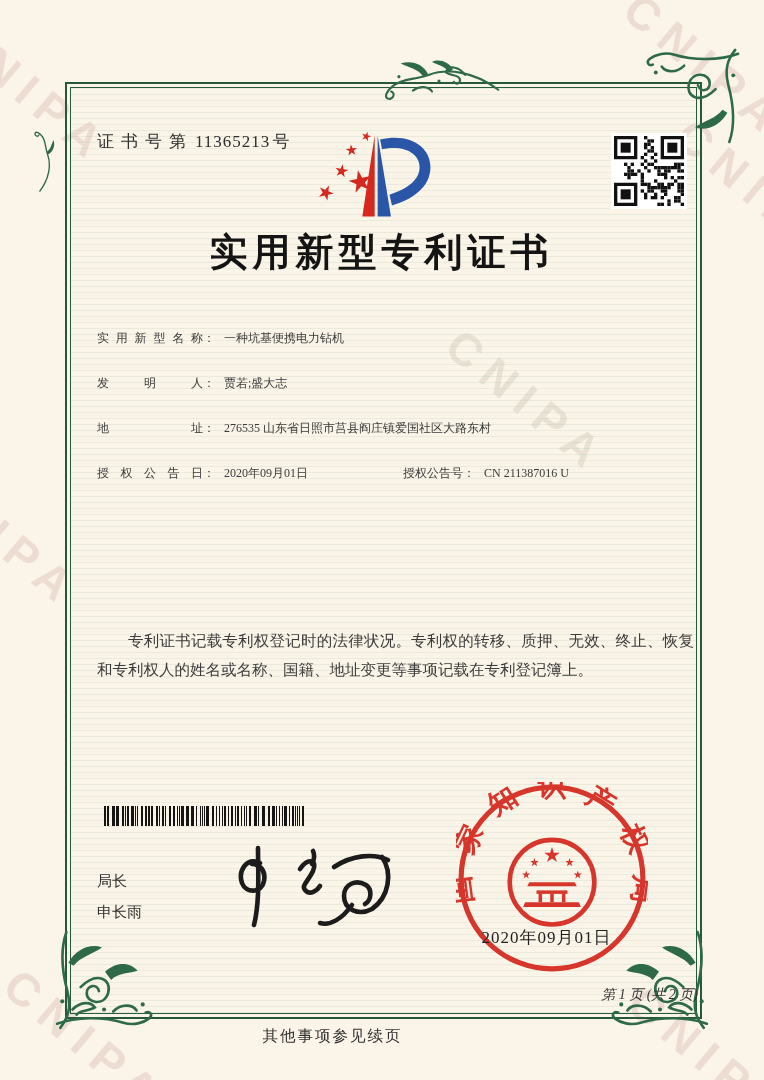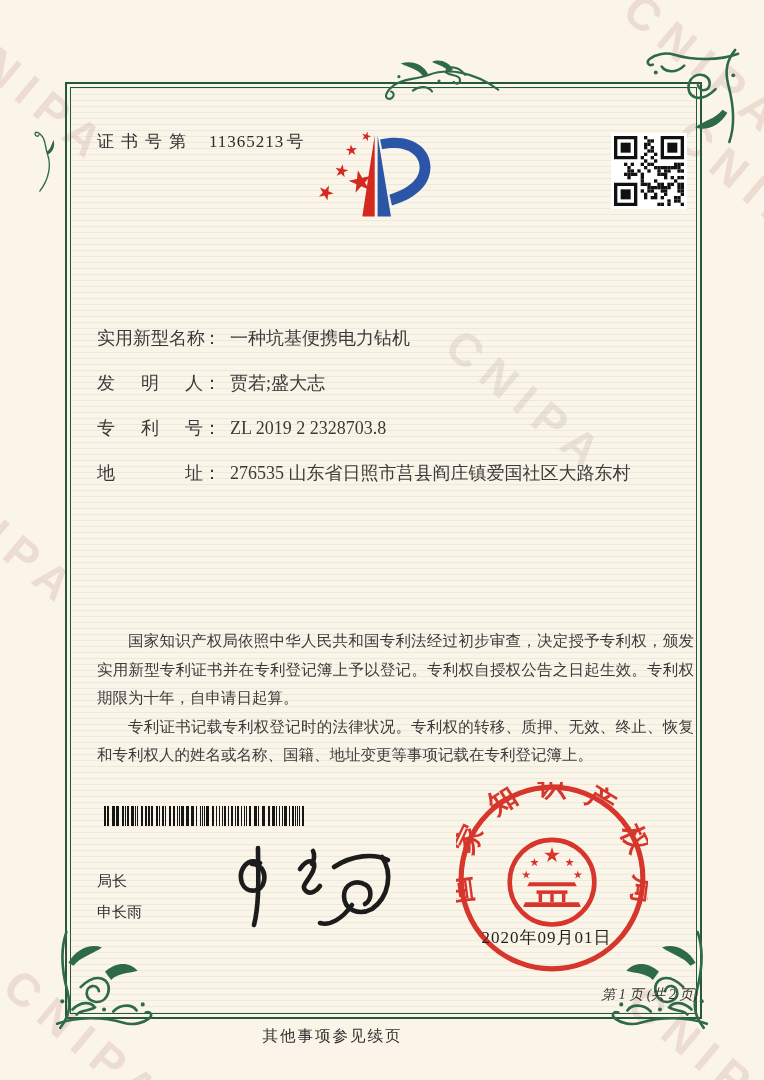--- a/index.html
+++ b/index.html
@@ -20,30 +20,30 @@
   .frame{position:absolute; left:65px; top:82px; width:633px; height:933px;
          border:2.5px solid #26593c;}
   .frame-inner{position:absolute; inset:3px; border:1px solid #26593c;
     background:repeating-linear-gradient(180deg,
       rgba(150,178,150,.16) 0 1px, rgba(0,0,0,0) 1px 6px);}
   
   .flourish{position:absolute; color:#2e6a47;}
   
   .cert-no{position:absolute; left:97px; top:130px; font-size:17px; color:#2e2e2e;}
   .cert-no .sp{letter-spacing:7px;margin-top:12px;}
-  .cert-no .num{letter-spacing:1px; margin-left:16px; margin-right:2px;}
+  .cert-no .num{letter-spacing:1px; margin-left:2px; margin-right:2px;}
   .logo{position:absolute; left:309px; top:125px;}
   .qr{position:absolute; left:611px; top:133px; background:#fff; padding:3px;}
   .title{
     position:absolute; left:65px; top:227px; width:633px; text-align:center;
     font-size:38px; font-weight:700; letter-spacing:5px; color:#141414;
   }
   
   .fields{position:absolute; left:97px; top:316px; width:575px;
-          font-size:18px; line-height:45px; white-space:nowrap;}
+          font-size:12px; line-height:45px; white-space:nowrap;}
   .flabel{display:inline-block; width:106px; text-align:justify;
           text-align-last:justify; vertical-align:top;}
   .fvalue{margin-left:9px;}
   .grant-pair{display:inline-block;}
   .grant-pair.first{width:303px;}
   
   .body-text{position:absolute; left:97px; top:627px; width:597px;
     font-size:15.5px; line-height:28.5px; text-align:justify; color:#3b3b3b;}
   .body-text p{margin:0; text-indent:2em;}
   
@@ -278,38 +278,43 @@
     <g fill="#111">
       <path d="M0,0 h23.8 v23.8 h-23.8 Z M3.4,3.4 v17 h17 v-17 Z" fill-rule="evenodd"></path>
       <rect x="6.8" y="6.8" width="10.2" height="10.2"></rect>
       <path d="M47.6,0 h23.8 v23.8 h-23.8 Z M51,3.4 v17 h17 v-17 Z" fill-rule="evenodd"></path>
       <rect x="54.4" y="6.8" width="10.2" height="10.2"></rect>
       <path d="M0,47.6 h23.8 v23.8 h-23.8 Z M3.4,51 v17 h17 v-17 Z" fill-rule="evenodd"></path>
       <rect x="6.8" y="54.4" width="10.2" height="10.2"></rect>
     </g>
   </svg>
 
+  <div class="title">实用新型专利证书</div>
 
   <div class="fields">
     <div>
       <span class="flabel">实用新型名称</span><span>：</span><span class="fvalue">一种坑基便携电力钻机</span>
     </div>
     <div>
       <span class="flabel">发明人</span><span>：</span><span class="fvalue">贾若;盛大志</span>
     </div>
     <div>
-      <span class="flabel">专利号</span><span>：</span><span class="fvalue">ZL 2019 2 2328703.8</span>
+      <span class="flabel">地址</span><span>：</span><span class="fvalue">276535 山东省日照市莒县阎庄镇爱国社区大路东村</span>
     </div>
     <div>
-      <span class="flabel">地址</span><span>：</span><span class="fvalue">276535 山东省日照市莒县阎庄镇爱国社区大路东村</span>
+      <span class="grant-pair first">
+        <span class="flabel">授权公告日</span><span>：</span><span class="fvalue">2020年09月01日</span>
+      </span>
+      <span class="grant-pair">
+        <span>授权公告号</span><span>：</span><span class="fvalue">CN 211387016 U</span>
+      </span>
     </div>
   </div>
 
   <div class="body-text">
-    <p>国家知识产权局依照中华人民共和国专利法经过初步审查，决定授予专利权，颁发实用新型专利证书并在专利登记簿上予以登记。专利权自授权公告之日起生效。专利权期限为十年，自申请日起算。</p>
     <p>专利证书记载专利权登记时的法律状况。专利权的转移、质押、无效、终止、恢复和专利权人的姓名或名称、国籍、地址变更等事项记载在专利登记簿上。</p>
   </div>
 
   <svg class="barcode" width="202" height="20" viewBox="0 0 202 20">
     <g class="bars" fill="#151515">
         <rect x="0" y="0" width="2" height="20"></rect>
         <rect x="3" y="0" width="2" height="20"></rect>
         <rect x="8" y="0" width="3" height="20"></rect>
         <rect x="12" y="0" width="3" height="20"></rect>
         <rect x="18" y="0" width="2" height="20"></rect>

